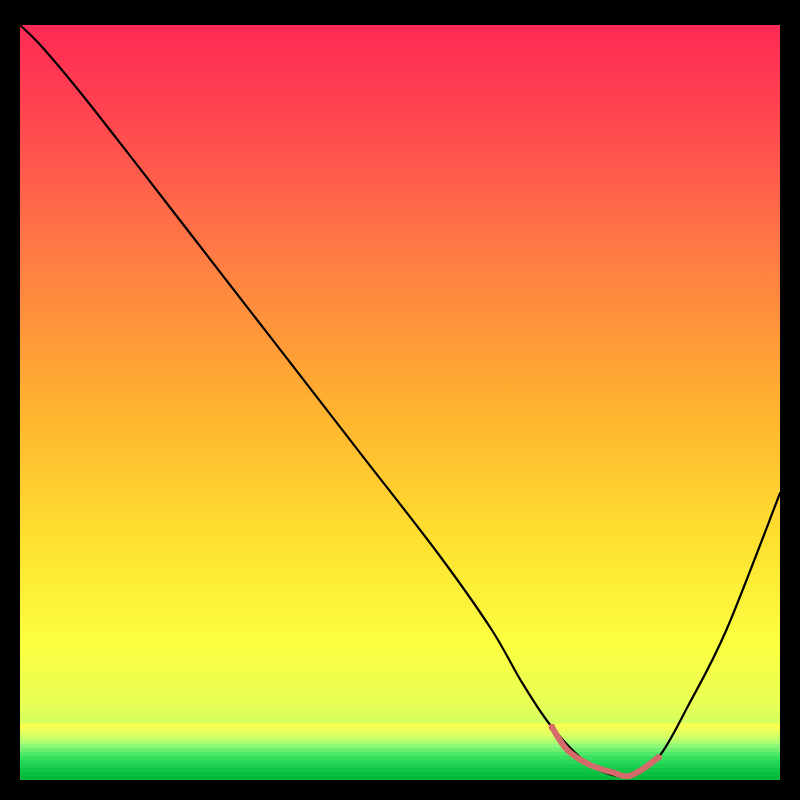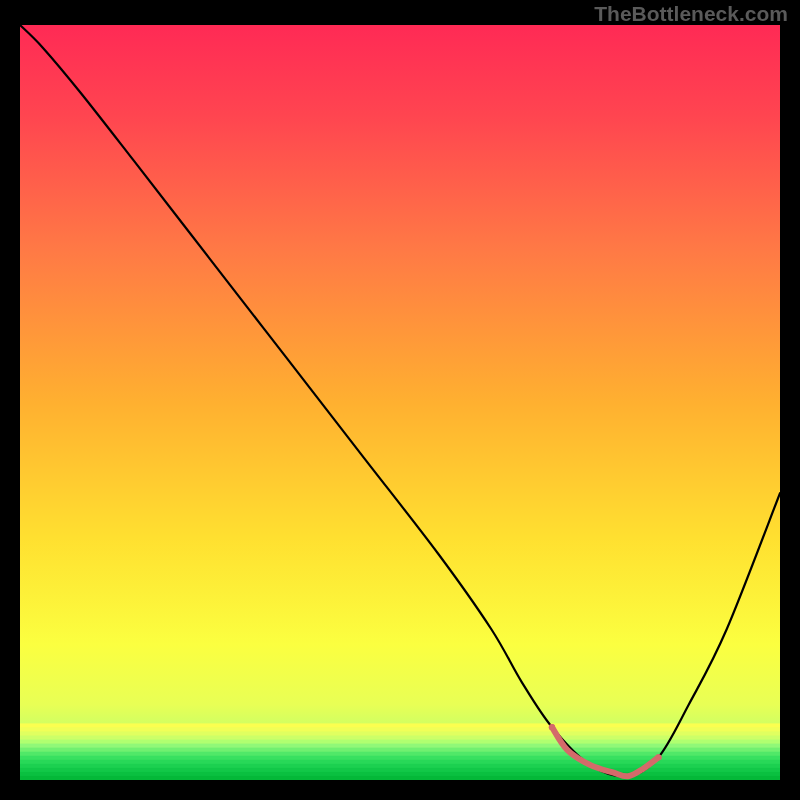--- a/index.html
+++ b/index.html
@@ -26,21 +26,20 @@
     top: 25px;
     width: 760px;
     height: 755px;
   }
   svg { display: block; }
 </style>
 </head>
 <body>
 <div class="container">
 
-  <div class="watermark">TheBottleneck.com</div>
 
   <div class="plot-area">
     <svg id="chart-svg" width="760" height="755" viewBox="0 0 760 755">
         <defs>
           <linearGradient id="bg-grad" x1="0" y1="0" x2="0" y2="1">
             <stop offset="0%" stop-color="#ff2a55"></stop>
             <stop offset="12%" stop-color="#ff4550"></stop>
             <stop offset="30%" stop-color="#ff7a45"></stop>
             <stop offset="50%" stop-color="#ffb030"></stop>
             <stop offset="68%" stop-color="#ffe030"></stop>

